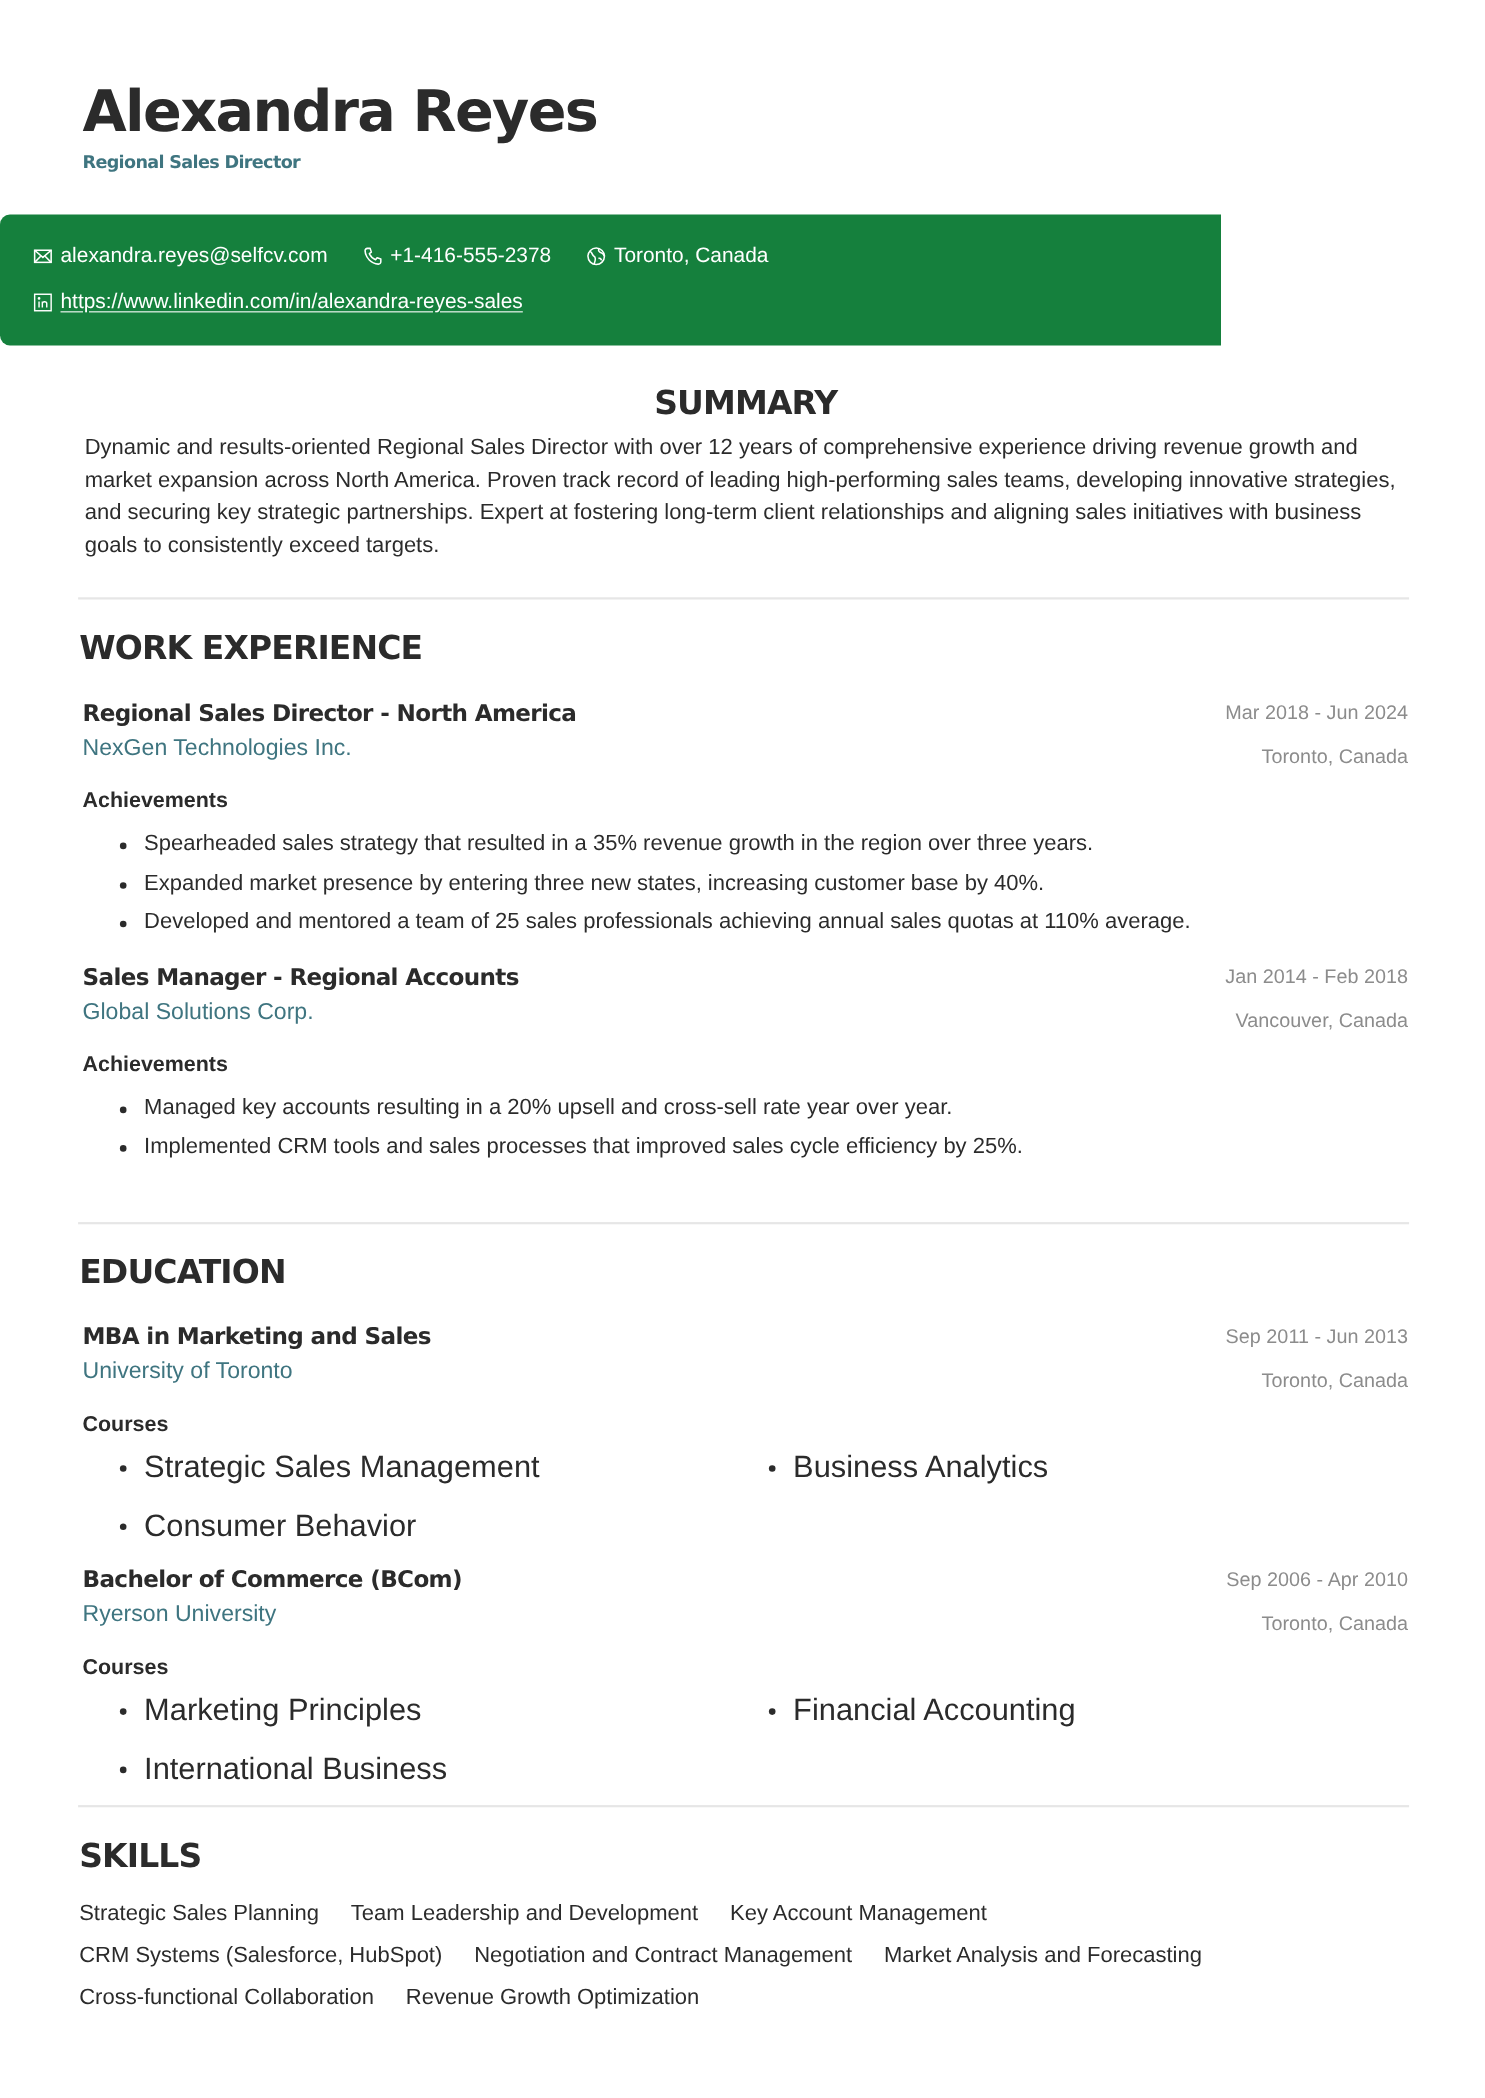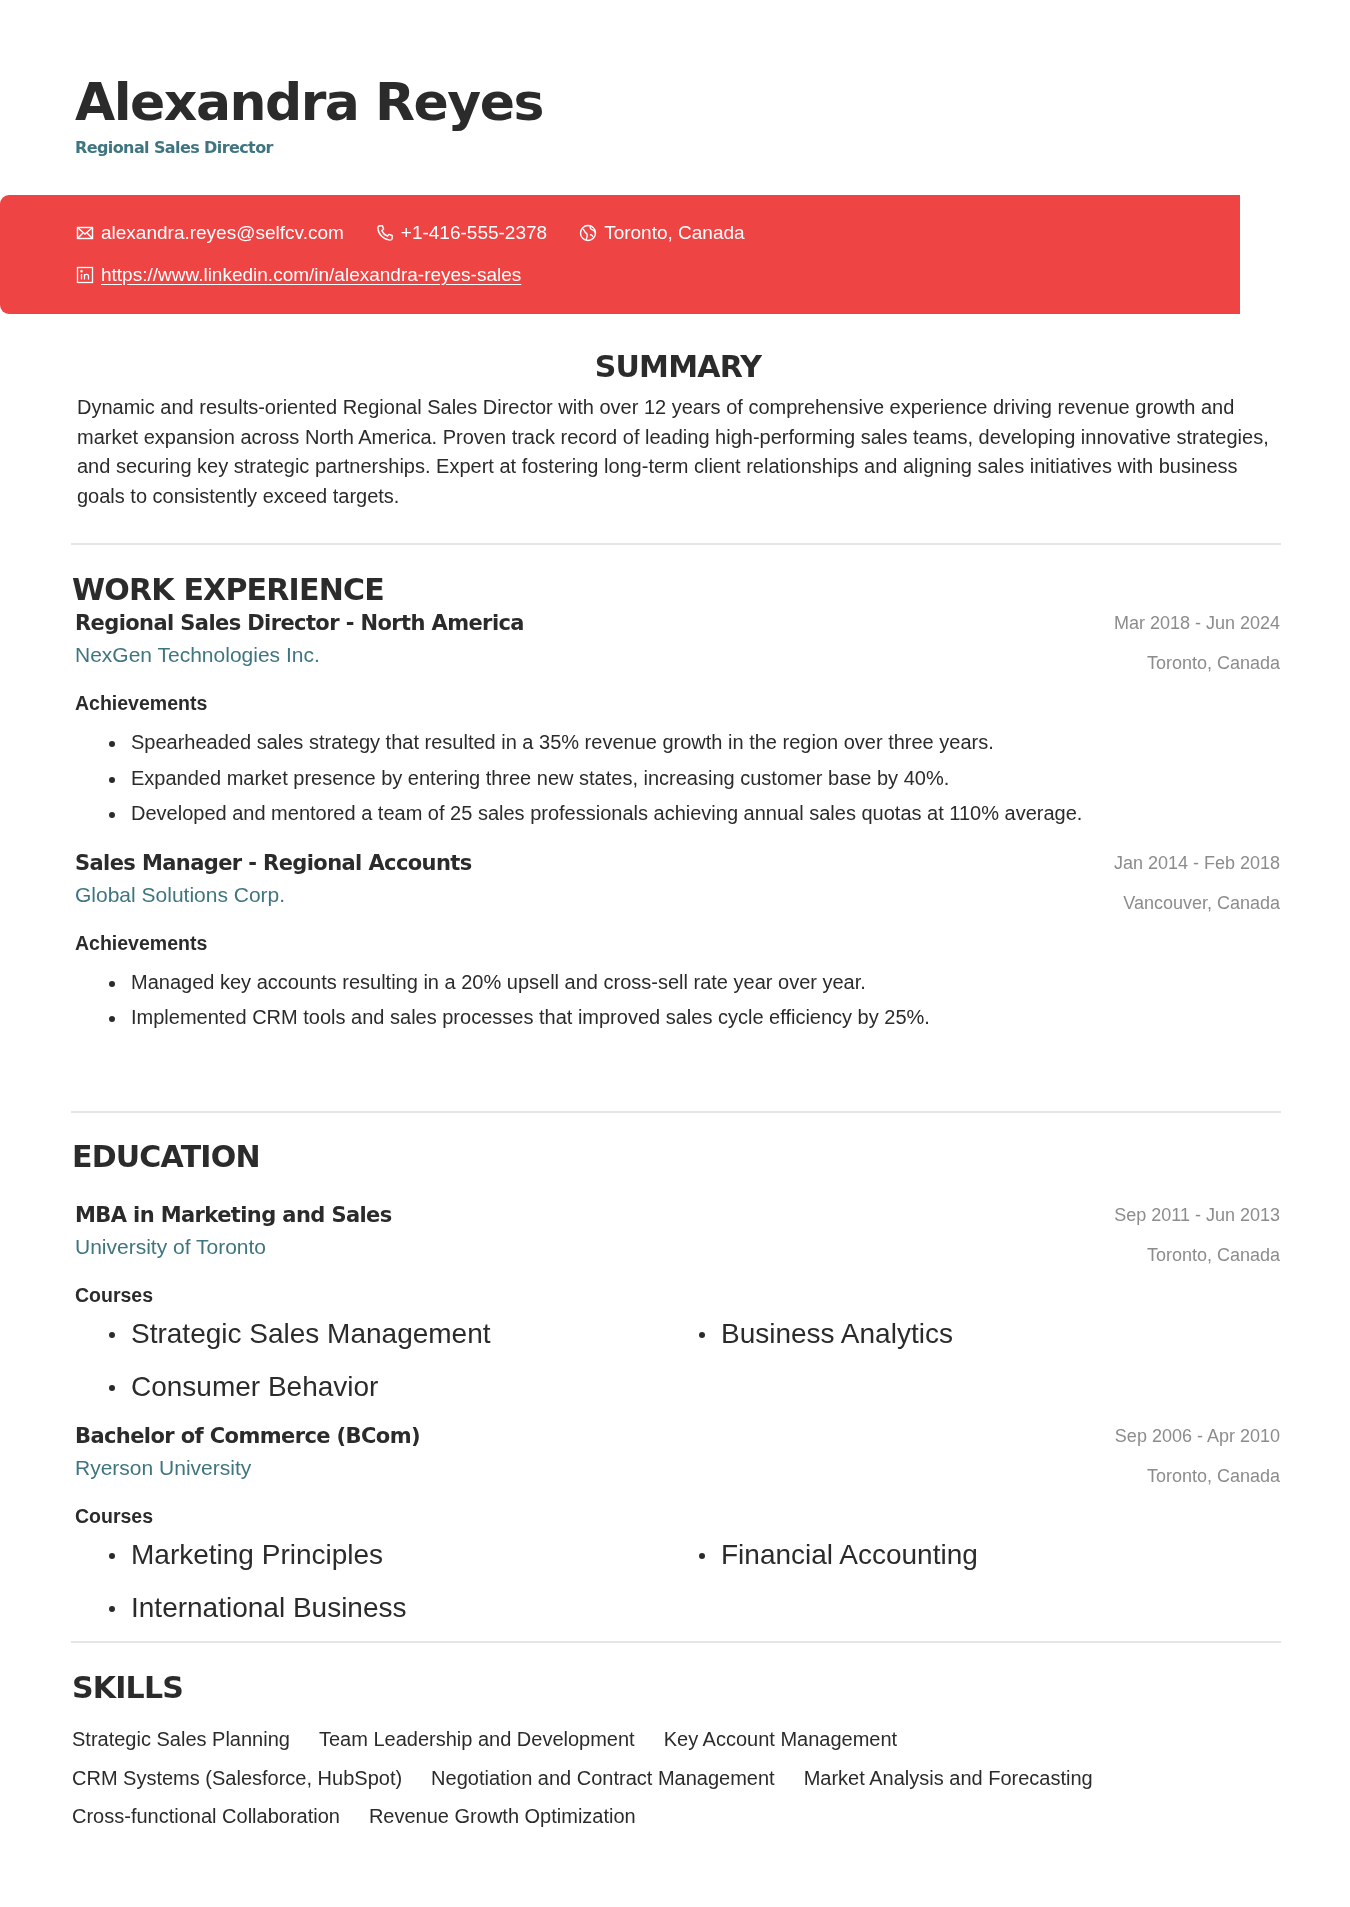--- a/index.html
+++ b/index.html
@@ -28,25 +28,25 @@
       letter-spacing: -0.6px;
       color: #3f7580;
       margin-top: 0;
       line-height: 28px;
     }
 
     
     .contact-bar {
       position: absolute;
       left: 0; top: 195px;
-      width: 1240px; height: 119px;
-      background: #ef4444;
+      width: 1110px; height: 119px;
+      background: #15803d;
       border-radius: 9px 0 0 9px;
       color: #ffffff;
-      padding: 0 0 0 76px;
+      padding: 0 0 0 30px;
     }
     .contact-row {
       display: flex;
       align-items: center;
       height: 24px;
       font-size: 19px;
       white-space: nowrap;
     }
     .contact-row.r1 { margin-top: 26px; }
     .contact-row.r2 { margin-top: 18px; }
@@ -161,21 +161,21 @@
 <div class="section" style="top: 349px;">
   <div class="section-title" style="padding-left:4px;text-align:center;">SUMMARY</div>
   <div class="summary-text">Dynamic and results-oriented Regional Sales Director with over 12 years of comprehensive experience driving revenue growth and market expansion across North America. Proven track record of leading high-performing sales teams, developing innovative strategies, and securing key strategic partnerships. Expert at fostering long-term client relationships and aligning sales initiatives with business goals to consistently exceed targets.</div>
 </div>
 
 <div class="divider" style="top: 543px;"></div>
 
 <div class="section" style="top: 572px;">
   <div class="section-title">WORK EXPERIENCE</div>
 
-  <div class="entry" style="padding-left: 3px;">
+  <div class="entry" style="margin-top: 25px; padding-left: 3px;">
     <div class="entry-head">
       <div>
         <div class="entry-role">Regional Sales Director - North America</div>
         <div class="entry-org">NexGen Technologies Inc.</div>
       </div>
       <div class="entry-meta">
         <div class="date">Mar 2018 - Jun 2024</div>
         <div class="loc">Toronto, Canada</div>
       </div>
     </div>

